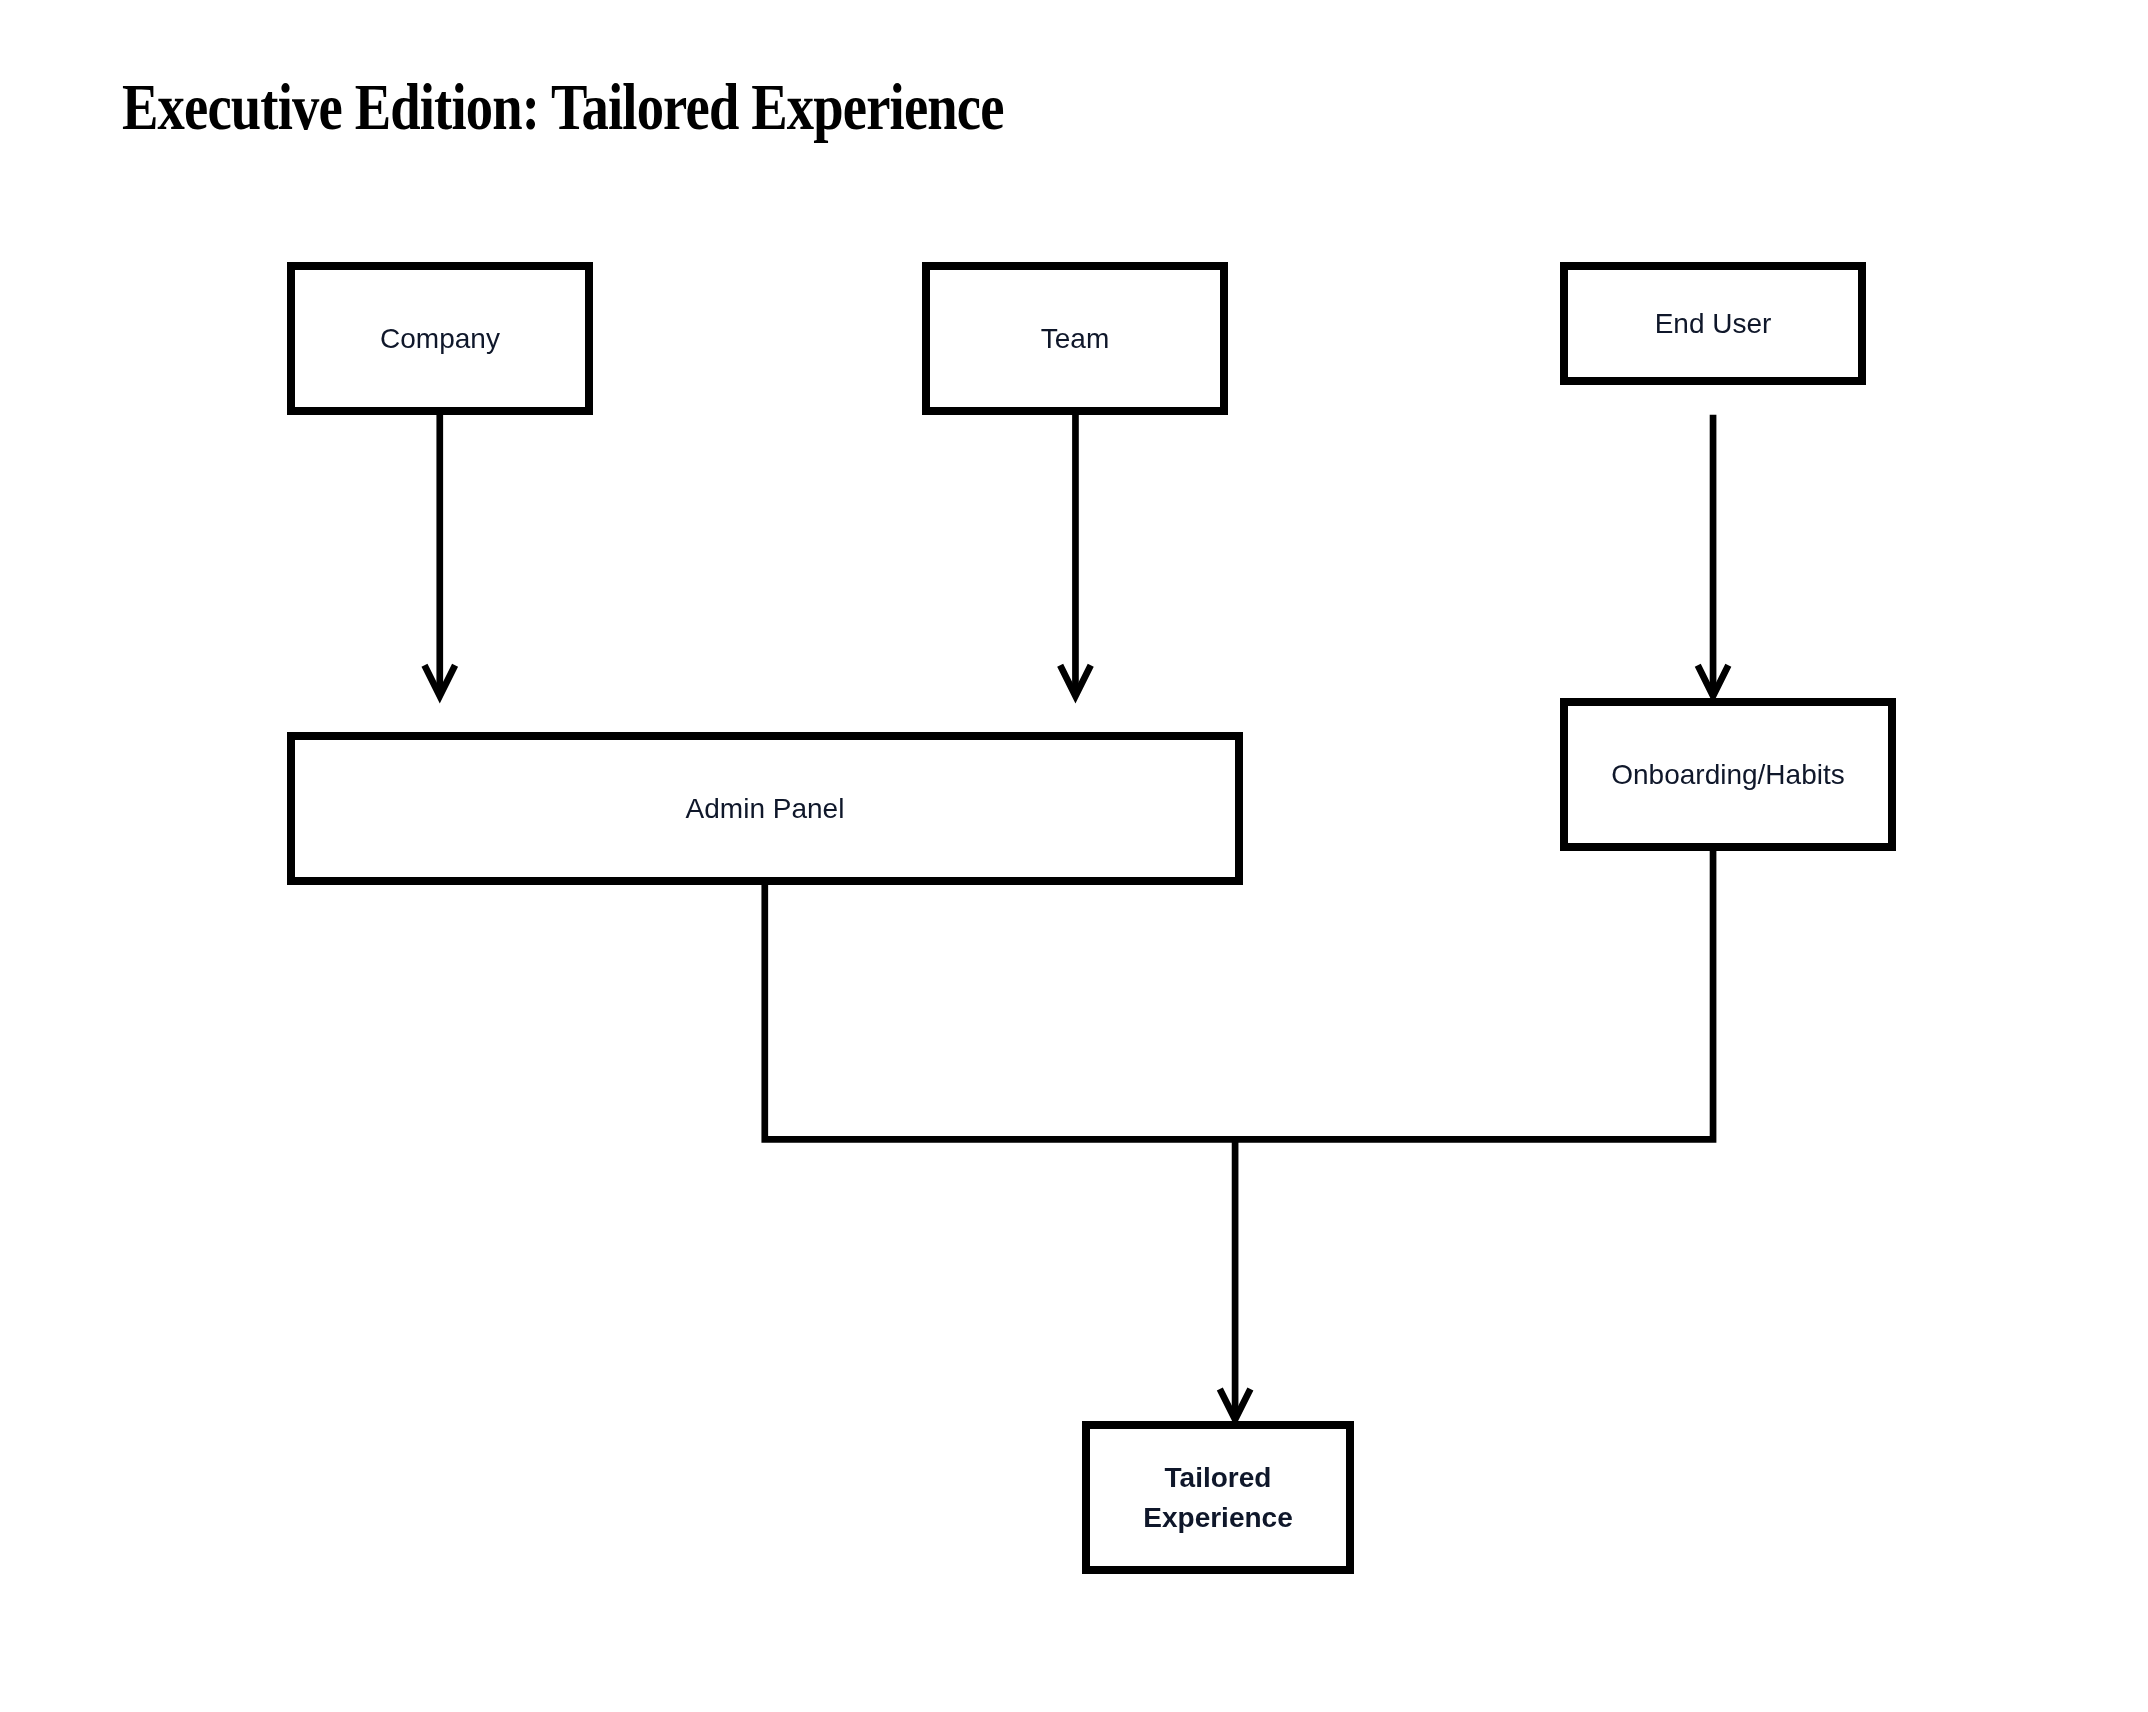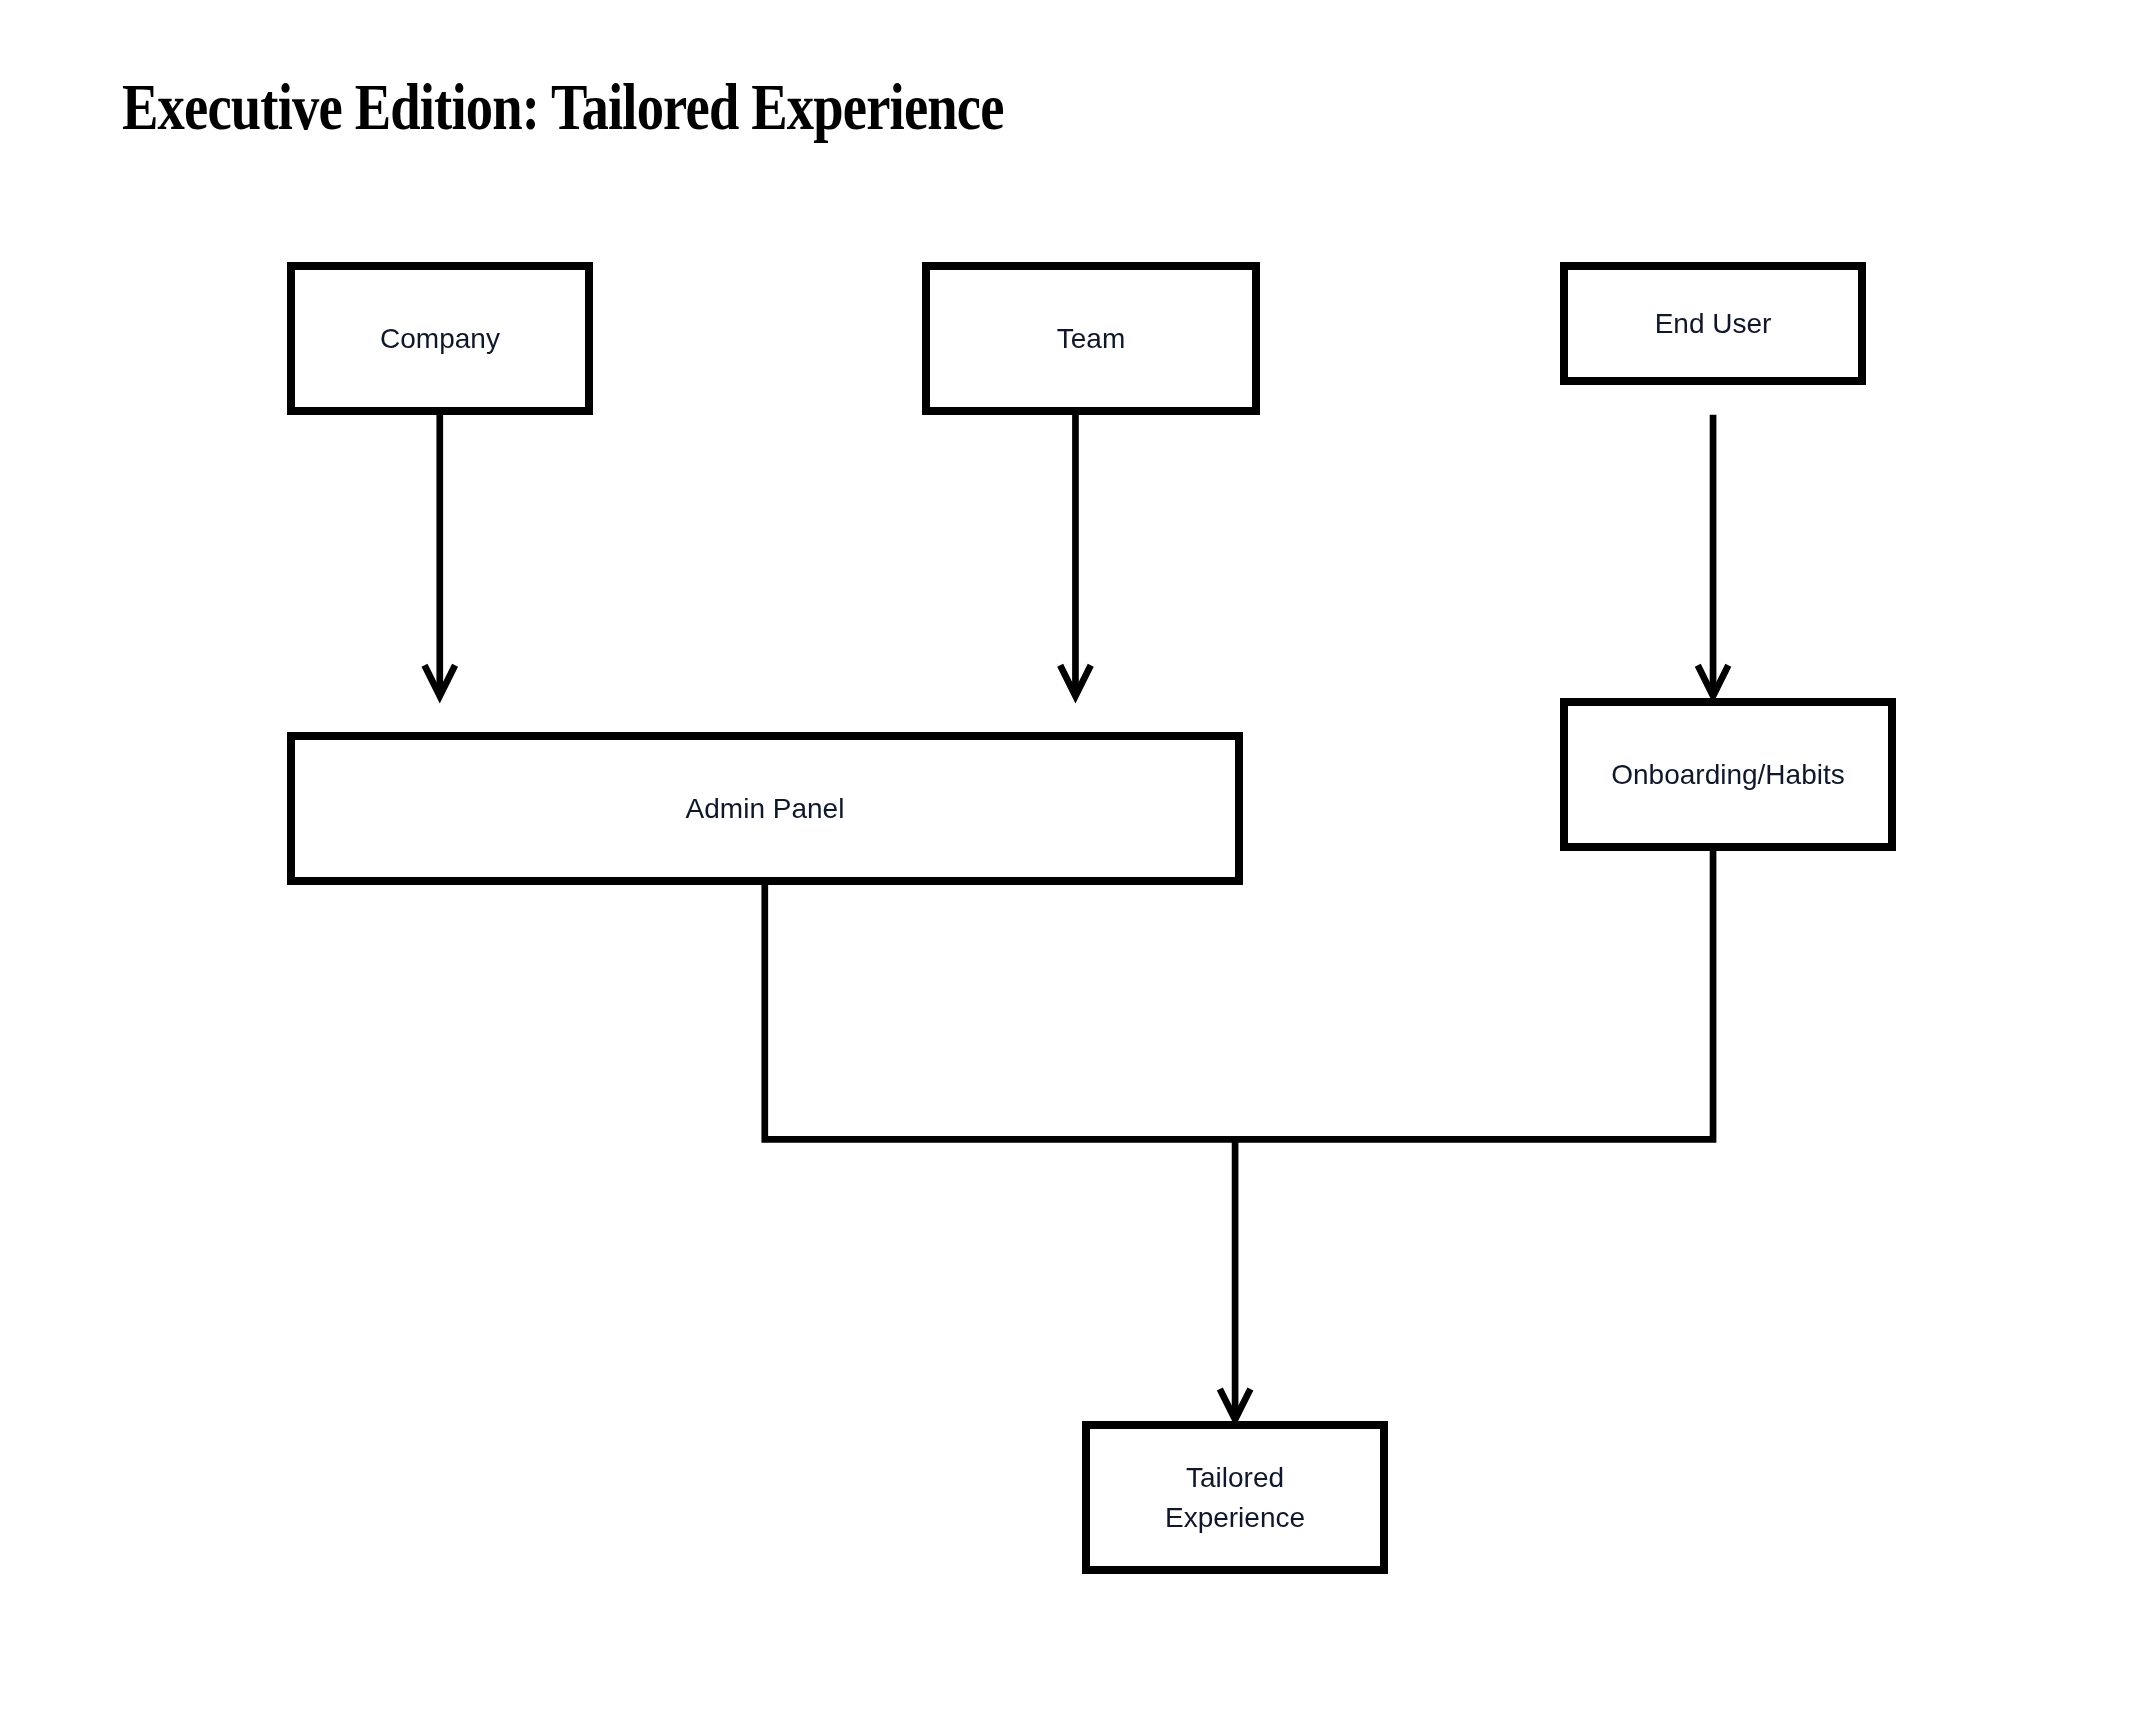--- a/index.html
+++ b/index.html
@@ -57,25 +57,25 @@
     border: 8.6px solid #000000;
     display: flex;
     align-items: center;
     justify-content: center;
     text-align: center;
     color: #0f172a;
     font-size: 28px;
     line-height: 1.4;
   }
   .node-company            { left: 287px;  top: 262px;  width: 306px;  height: 153px; }
-  .node-team               { left: 922px;  top: 262px;  width: 338px;  height: 153px; }
+  .node-team               { left: 922px;  top: 262px;  width: 306px;  height: 153px; }
   .node-end-user           { left: 1560px; top: 262px;  width: 306px;  height: 123px; }
   .node-admin-panel        { left: 287px;  top: 732px;  width: 956px; height: 153px; }
   .node-onboarding-habits  { left: 1560px; top: 698px;  width: 336px;  height: 153px; }
-  .node-tailored-experience{ left: 1082px; top: 1421px; width: 306px;  height: 153px; }
+  .node-tailored-experience{ left: 1082px; top: 1421px; width: 272px;  height: 153px; font-weight: bold; }
   .node-label {
     display: inline-block;
     padding: 0 9.6px;
   }
   .node-tailored-experience .node-label {
     max-width: 201px;
   }
 </style>
 </head>
 <body>

